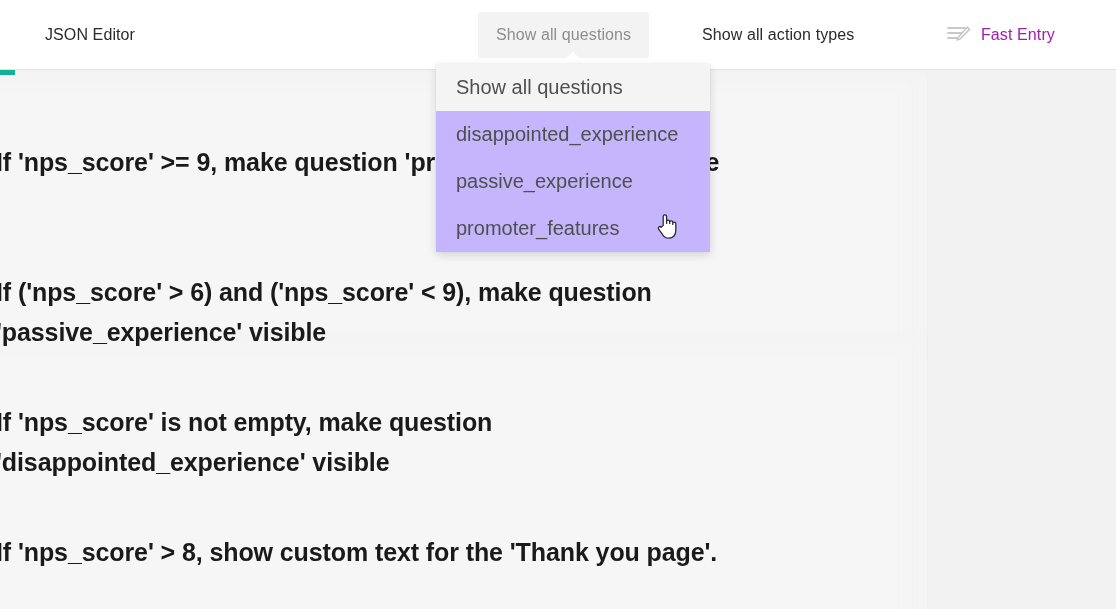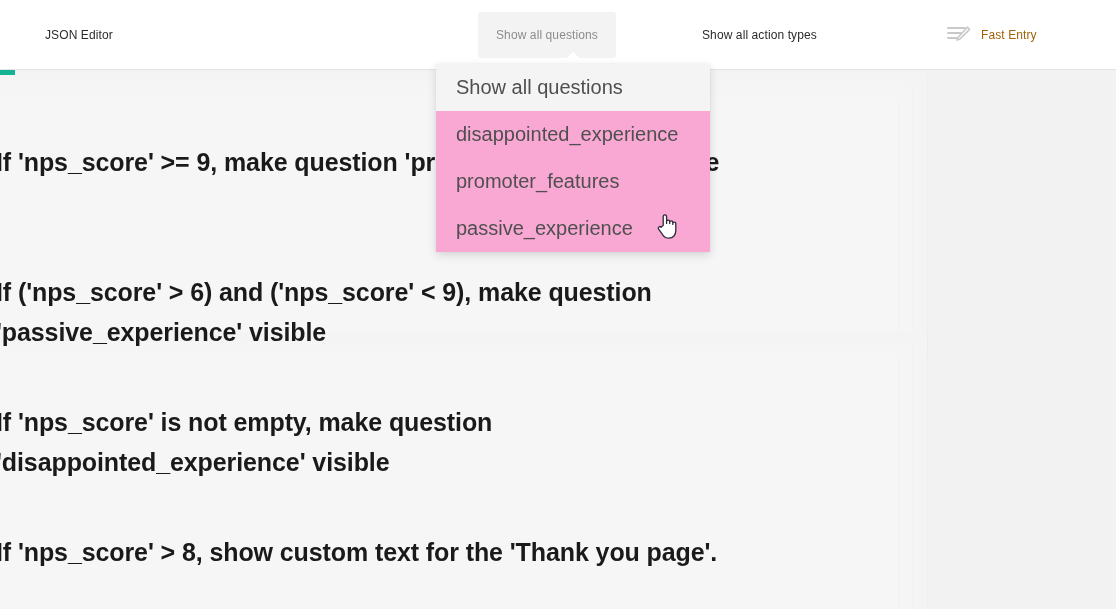--- a/index.html
+++ b/index.html
@@ -40,29 +40,29 @@
     height: 100%;
   }
   .tb-item {
     position: absolute;
     top: 12px;
     height: 46px;
     display: flex;
     align-items: center;
     padding: 0 18px;
     box-sizing: border-box;
-    font-size: 12px;
+    font-size: 16px;
     color: #2b2b2b;
     white-space: nowrap;
     cursor: pointer;
     border-radius: 3px;
     letter-spacing: 0.1px;
   }
   .tb-item.muted {
-    color: #a16207;
+    color: #a21caf;
     cursor: default;
   }
   .tb-item.active {
     background: #f3f3f3;
     color: #8d8d8d;
   }
   #tb-json     { left: 27px; }
   #tb-trans    { left: 198px; }
   #tb-questions{ left: 478px; }
   #tb-actions  { left: 684px; }
@@ -162,21 +162,21 @@
   .menu-item {
     height: 47px;
     display: flex;
     align-items: center;
     padding: 0 0 0 20px;
     box-sizing: border-box;
     font-size: 20px;
     color: #4f4f4f;
     white-space: nowrap;
     cursor: pointer;
-    background: #f9a8d4;
+    background: #c4b5fd;
   }
   .menu-item.alt { background: #f4f4f4; }
 
   
   .cursor {
     position: absolute;
     left: 656px;
     top: 212px;
     width: 24px;
     height: 28px;
@@ -243,24 +243,24 @@
   </div>
 
   <div class="menu">
     <div class="menu-item alt">
       <span>Show all questions</span>
     </div>
     <div class="menu-item">
       <span>disappointed_experience</span>
     </div>
     <div class="menu-item">
+      <span>passive_experience</span>
+    </div>
+    <div class="menu-item">
       <span>promoter_features</span>
-    </div>
-    <div class="menu-item">
-      <span>passive_experience</span>
     </div>
   </div>
 
   <div class="cursor">
     <svg width="24" height="28" viewBox="0 0 24 28" xmlns="http://www.w3.org/2000/svg">
       <path d="M7.2 13.4 V4.6 a1.7 1.7 0 0 1 3.4 0 V11.4
                V9.6 a1.55 1.55 0 0 1 3.1 0 V11.6
                V10.4 a1.55 1.55 0 0 1 3.1 0 V12.4
                V11.6 a1.5 1.5 0 0 1 3.0 0 V18.6
                c0 4.2 -2.6 7.6 -6.9 7.6

